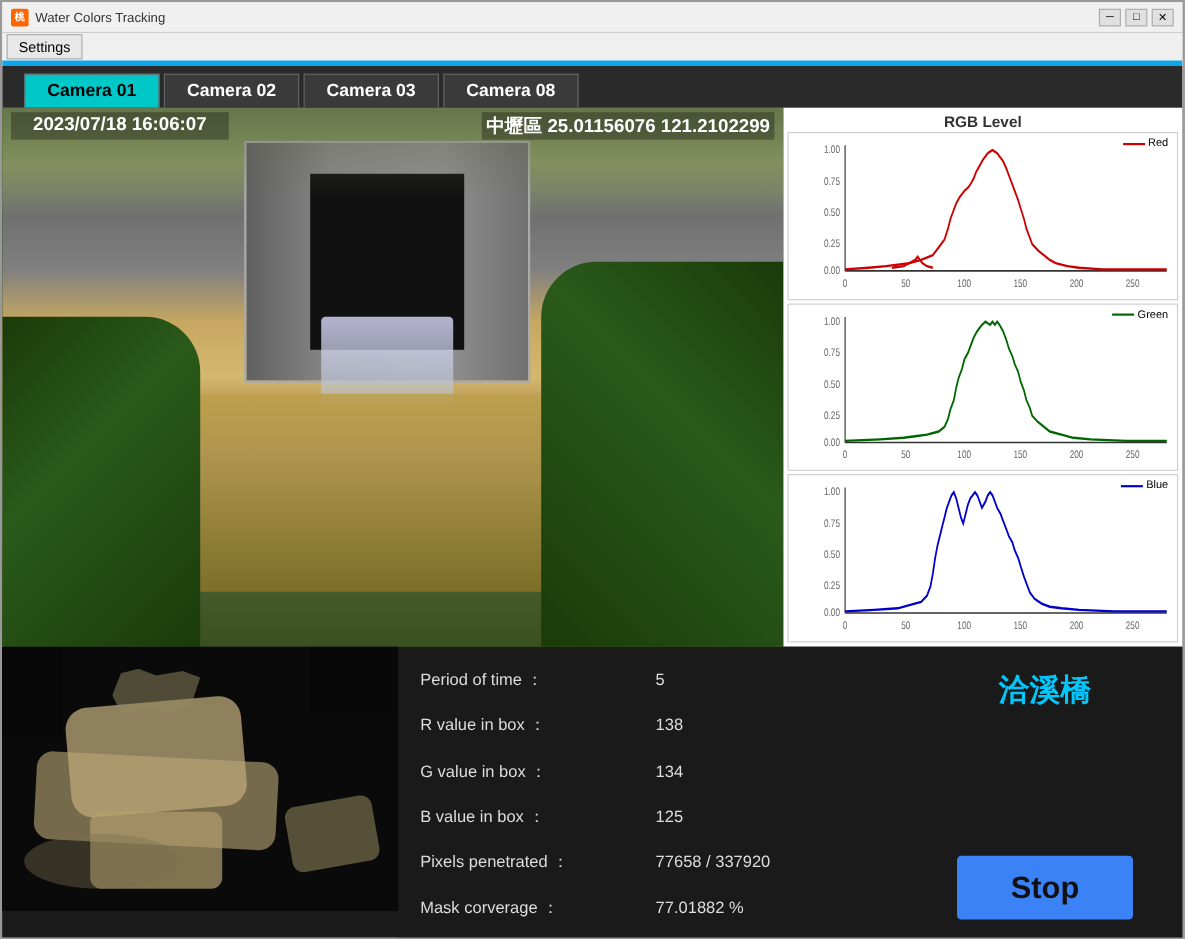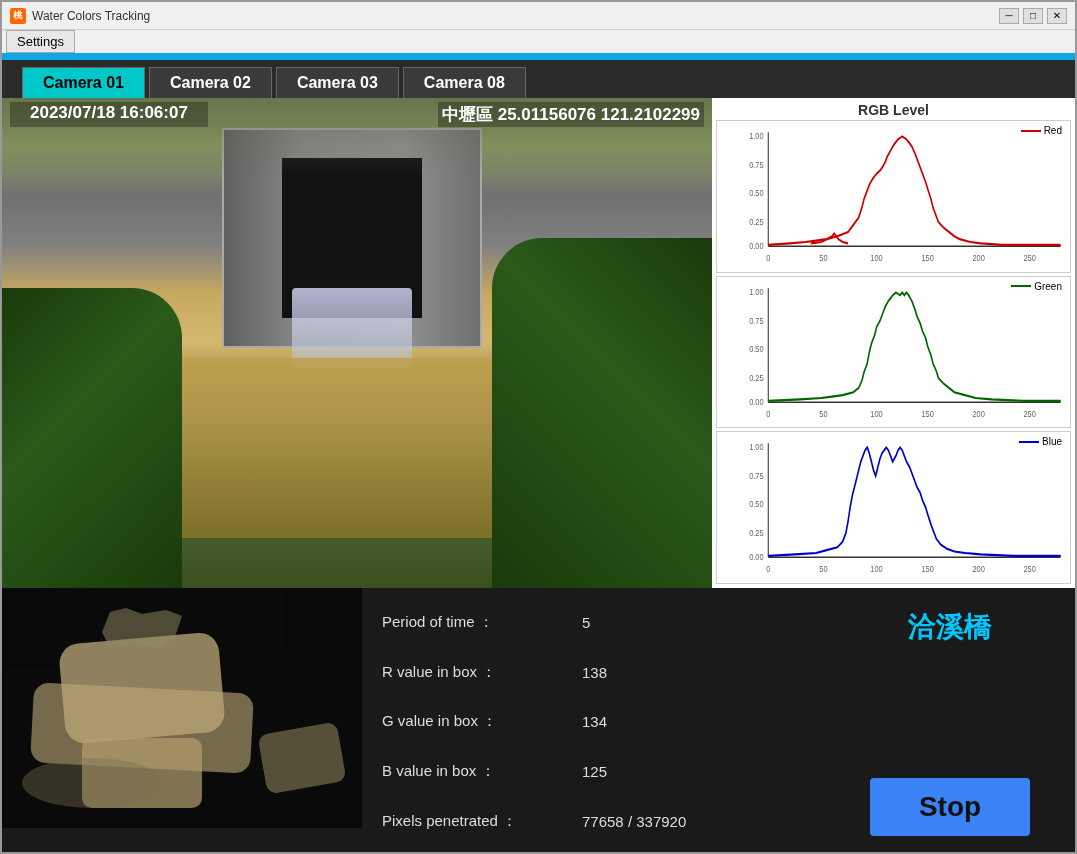--- a/index.html
+++ b/index.html
@@ -52,21 +52,21 @@
       align-items: center;
       justify-content: center;
       font-size: 10px;
       cursor: pointer;
     }
 
     
     .menu-bar {
       height: 30px;
       background: #f0f0f0;
-      border-bottom: 7px solid #0ea5e9;
+      border-bottom: 5px solid #0ea5e9;
       display: flex;
       align-items: center;
       padding: 0 4px;
     }
     .menu-item {
       padding: 3px 10px;
       font-size: 13px;
       border: 1px solid #aaa;
       background: #e8e8e8;
       cursor: pointer;
@@ -221,21 +221,21 @@
       padding: 10px 20px;
       background: #1a1a1a;
       color: #e0e0e0;
       display: flex;
       flex-direction: column;
       justify-content: space-around;
     }
     .stat-row {
       display: flex;
       align-items: center;
-      gap: 0;
+      gap: 14px;
     }
     .stat-label {
       font-size: 15px;
       color: #ddd;
       width: 200px;
     }
     .stat-value {
       font-size: 15px;
       color: #ddd;
     }
@@ -441,20 +441,24 @@
         <span class="stat-value">134</span>
       </div>
       <div class="stat-row">
         <span class="stat-label">B value in box ：</span>
         <span class="stat-value">125</span>
       </div>
       <div class="stat-row">
         <span class="stat-label">Pixels penetrated ：</span>
         <span class="stat-value">77658 / 337920</span>
       </div>
+      <div class="stat-row">
+        <span class="stat-label">Mask corverage ：</span>
+        <span class="stat-value">77.01882 %</span>
+      </div>
     </div>
 
     <div class="right-panel">
       <span class="location-text">洽溪橋</span>
       <button class="stop-button">Stop</button>
     </div>
 
   </div>
 </div>
 

